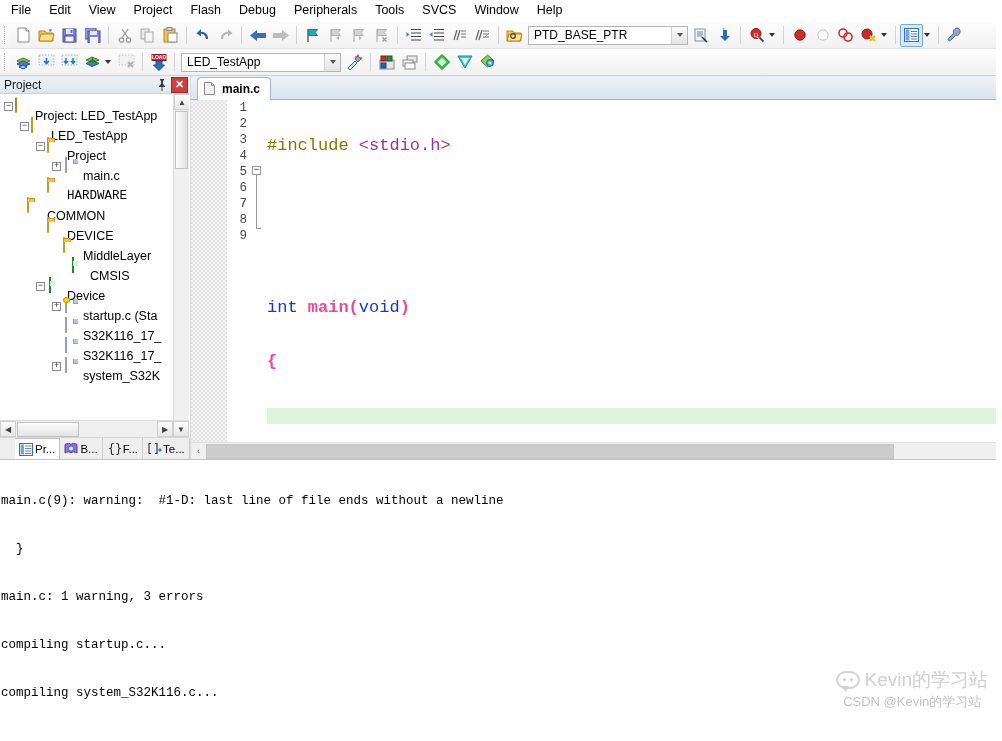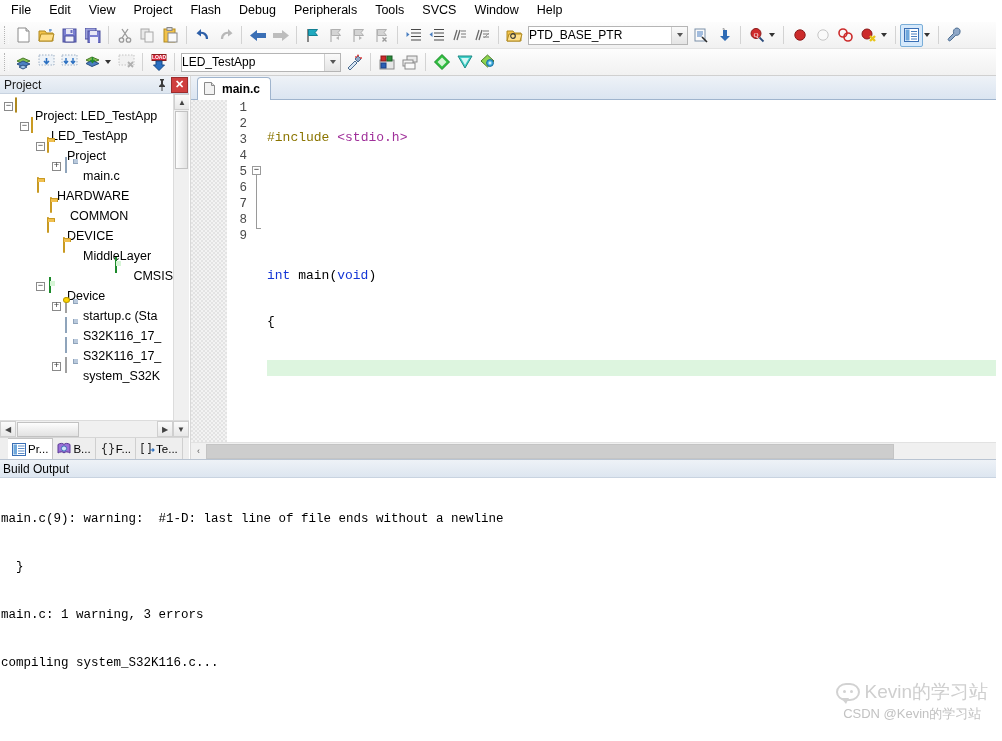--- a/index.html
+++ b/index.html
@@ -59,21 +59,21 @@
   .caret {
     width: 0; height: 0;
     border-left: 3px solid transparent; border-right: 3px solid transparent;
     border-top: 4px solid #333;
     margin: 0 4px 0 1px;
   }
   .combo {
     height: 19px; display: flex; align-items: center;
     background: #fff; border: 1px solid #b5b5b5;
     margin: 0 2px;
-    font-size: 12px; 
+    font-size: 12px; padding-left: 5px;
     position: relative;
     justify-content: center;
   }
   .combo .ctext { flex: 1 1 auto; white-space: nowrap; overflow: hidden; }
   .combo .cbtn {
     width: 16px; height: 17px;
     background: linear-gradient(#fafafa,#e4e4e4);
     border-left: 1px solid #cfcfcf;
     display: flex; align-items: center; justify-content: center;
   }
@@ -209,21 +209,21 @@
     background: linear-gradient(#fdfdfd,#e2e2e2);
     border: 1px solid #c2c2c2; margin: 0 1px;
   }
   .hscroll .track { flex: 1 1 auto; height: 15px; }
 
   .panel-tabs {
     height: 22px; flex: 0 0 22px;
     background: #eeeeee;
     display: flex; align-items: flex-end;
     border-top: 1px solid #d6d6d6;
-    padding-left: 8px;
+    padding-left: 15px;
   }
   .ptab {
     height: 21px; display: flex; align-items: center;
     padding: 0 4px; font-size: 11.5px;
     border-right: 1px solid #cfcfcf;
     white-space: nowrap;
   }
   .ptab.sel { background: #ffffff; border-top: 1px solid #c4c4c4; border-right: 1px solid #c4c4c4; }
   .ptab .tbi { width: 14px; height: 13px; margin-right: 2px; flex:0 0 14px; position:relative; }
 
@@ -261,31 +261,31 @@
     width: 22px; flex: 0 0 22px;
     text-align: right; padding-right: 2px;
     font-family: "Liberation Mono", monospace;
     font-size: 12.5px; color: #4a4a4a;
     background: #ffffff;
   }
   .foldcol { width: 14px; flex: 0 0 14px; position: relative; background:#fff; }
   .codetext {
     flex: 1 1 auto; position: relative;
     font-family: "Liberation Mono", monospace;
-    font-size: 13px;
+    font-size: 17px;
     white-space: pre;
     padding-left: 4px;
   }
   .cl { height: 16px; line-height: 16px; }
   .cl.hl { background: #ddf5df; }
   .kw { color: #1436d6; }
   .pp { color: #8b7500; }
   .str { color: #a0309a; }
   .num { color: #2f72c9; }
-  .plain { color: #000000; }
+  .plain { color: #ec4899; font-weight: bold; }
 
   .foldbox {
     position: absolute; left: 3px;
     width: 9px; height: 9px;
     border: 1px solid #9a9a9a; background: #fff;
     display: flex; align-items: center; justify-content: center;
     font-size: 9px; line-height: 7px; font-family: "Liberation Mono", monospace;
   }
   .foldline { position: absolute; left: 7px; width: 1px; background: #9a9a9a; }
   .foldend { position: absolute; left: 7px; width: 5px; height: 1px; background: #9a9a9a; }
@@ -325,21 +325,21 @@
     white-space: pre;
     overflow: hidden;
     padding: 1px 0 0 1px;
     position: relative;
     color: #000;
   }
   .bo-line { height: 16px; font-family: Liberation Mono, monospace; }
 
   
   .watermark {
-    position: absolute; right: 8px; bottom: 18px;
+    position: absolute; right: 8px; bottom: 30px;
     text-align: center; pointer-events: none;
     color: #c8c8c8;
   }
   .wm-top { display:flex; align-items:center; gap:4px; font-size: 19px; color:#cfcfcf; }
   .wm-bot { font-size: 13px; color:#c2c2c2; margin-top:0px; }
   .wm-chat {
     width: 24px; height: 18px; border: 2px solid #d2d2d2;
     border-radius: 50%/60%; position: relative; flex: 0 0 24px;
   }
   .wm-chat:before {
@@ -759,38 +759,38 @@
             <span class="ic"><span class="ic-folder"></span></span>
             <span class="lbl">Project</span>
           </div>
 
           <div class="node" style="padding-left:52px;">
             <span class="expander">+</span>
             <span class="ic"><span class="ic-file"></span></span>
             <span class="lbl">main.c</span>
           </div>
 
-          <div class="node" style="padding-left:35px;">
+          <div class="node" style="padding-left:45px;font-family:Liberation Mono, monospace;">
             <span class="ic"><span class="ic-folder"></span></span>
             <span class="lbl">HARDWARE</span>
           </div>
-          <div class="node" style="padding-left:48px;">
+          <div class="node" style="padding-left:25px;">
             <span class="ic"><span class="ic-folder"></span></span>
             <span class="lbl">COMMON</span>
           </div>
           <div class="node" style="padding-left:45px;">
             <span class="ic"><span class="ic-folder"></span></span>
             <span class="lbl">DEVICE</span>
           </div>
           <div class="node" style="padding-left:61px;">
             <span class="ic"><span class="ic-folder"></span></span>
             <span class="lbl">MiddleLayer</span>
           </div>
 
-          <div class="node" style="padding-left:45px;justify-content:flex-end;">
+          <div class="node" style="padding-left:68px;">
             <span class="ic"><span class="ic-diamond"></span></span>
             <span class="lbl">CMSIS</span>
           </div>
 
           <div class="node" style="padding-left:36px;">
             <span class="expander">−</span>
             <span class="ic"><span class="ic-diamond"></span></span>
             <span class="lbl">Device</span>
           </div>
 
@@ -920,27 +920,25 @@
       </div>
 
       <div class="edit-hscroll">
         <div class="lbtn">‹</div>
         <div class="ethumb"></div>
       </div>
     </div>
   </div>
 
   <div class="buildpanel">
-    <div class="build-title">
-      <span>Build Output</span>
-    </div>
     <div class="build-body">
       <div class="bo-line">main.c(9): warning:  #1-D: last line of file ends without a newline</div>
       <div class="bo-line">  }</div>
       <div class="bo-line">main.c: 1 warning, 3 errors</div>
+      <div class="bo-line">compiling startup.c...</div>
       <div class="bo-line">compiling system_S32K116.c...</div>
       
       
       
       
       
       
       
       
       

